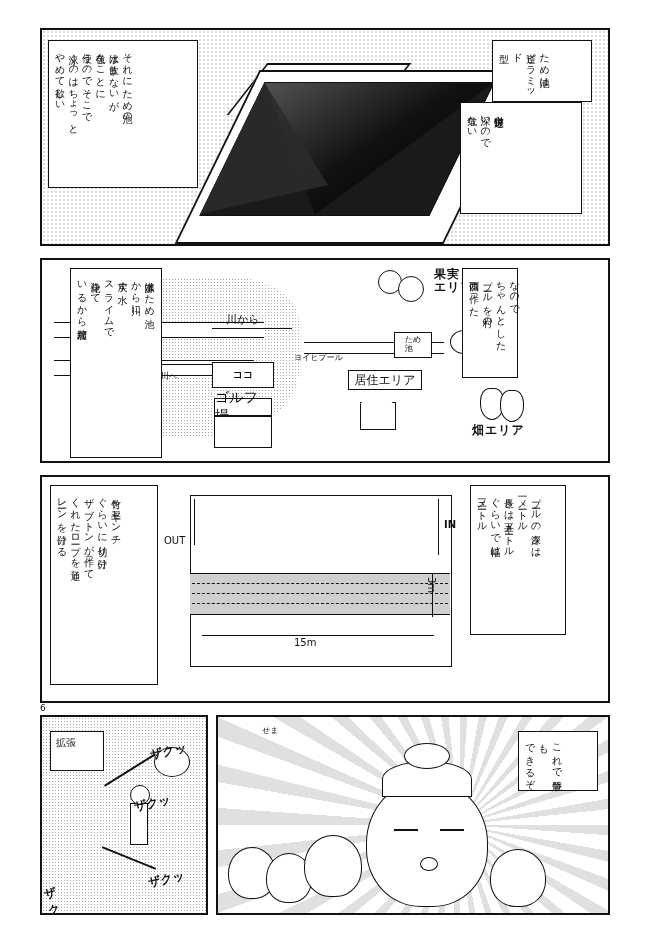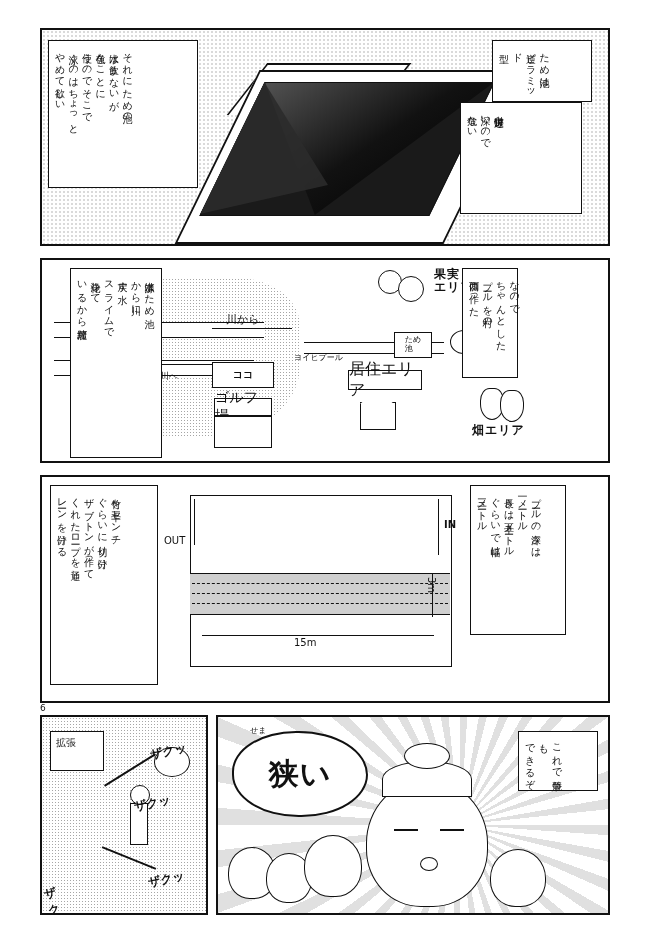--- a/index.html
+++ b/index.html
@@ -308,21 +308,21 @@
     <div class="map-box" style="left:170px; top:102px; width:62px; height:26px; font-size:10px; font-weight:bold;">ココ</div>
 
     <div class="dim" style="left:252px; top:92px; font-size:8px;">ヨイヒプール</div>
 
     <div class="map-box" style="left:352px; top:72px; width:38px; height:26px; font-size:8px; line-height:1.1; white-space:pre-line;">ため
 池</div>
 
     <div class="map-box" style="left:172px; top:138px; width:58px; height:18px; font-size:14px;">ゴルフ場</div>
     <div class="map-box" style="left:172px; top:156px; width:58px; height:32px;"></div>
 
-    <div class="map-box" style="left:306px; top:110px; width:74px; height:20px; font-size:16px;">居住エリア</div>
+    <div class="map-box" style="left:306px; top:110px; width:74px; height:20px; font-size:12px;">居住エリア</div>
     <div style="position:absolute; left:318px; top:142px; width:34px; height:26px; border:1.4px solid #111; background:#fff;"></div>
     <div style="position:absolute; left:318px; top:130px; width:0; height:0; border-left:17px solid transparent; border-right:17px solid transparent; border-bottom:14px solid #fff;"></div>
 
     <div class="tree" style="left:336px; top:10px; width:22px; height:22px;"></div>
     <div class="tree" style="left:356px; top:16px; width:24px; height:24px;"></div>
     <div class="bold-label" style="left:392px; top:8px; width:52px; line-height:1.1; white-space:pre-line;">果実
 エリア</div>
 
     <div class="tree" style="left:438px; top:128px; width:22px; height:30px; border-radius:40% 40% 50% 50%;"></div>
     <div class="tree" style="left:458px; top:130px; width:22px; height:30px; border-radius:40% 40% 50% 50%;"></div>
@@ -414,24 +414,21 @@
     <div style="position:absolute; left:186px; top:26px; width:44px; height:24px; border:1.5px solid #111; border-radius:50%; background:#fff;"></div>
     <div style="position:absolute; left:176px; top:112px; width:24px; height:0; border-top:2px solid #111;"></div>
     <div style="position:absolute; left:222px; top:112px; width:24px; height:0; border-top:2px solid #111;"></div>
     <div style="position:absolute; left:202px; top:140px; width:16px; height:12px; border:1.5px solid #111; border-radius:50%; background:#fff;"></div>
 
     <div class="chara" style="left:10px; top:130px; width:46px; height:50px;"></div>
     <div class="chara" style="left:48px; top:136px; width:44px; height:48px;"></div>
     <div class="chara" style="left:86px; top:118px; width:56px; height:60px;"></div>
     <div class="chara" style="left:272px; top:132px; width:54px; height:56px;"></div>
 
-    <div class="big-bubble">
-      <span class="big-text">狭い</span>
-    </div>
-    <div style="position:absolute; left:32px; top:8px; font-size:8px;">せま</div>
+    <div style="position:absolute; left:44px; top:8px; font-size:8px;">せま</div>
 
     <div class="bubble" id="p5-b1">
       <div class="vtext">これで競争も
 できるぞ</div>
     </div>
   </div>
 
 </div>
 
 </body></html>

